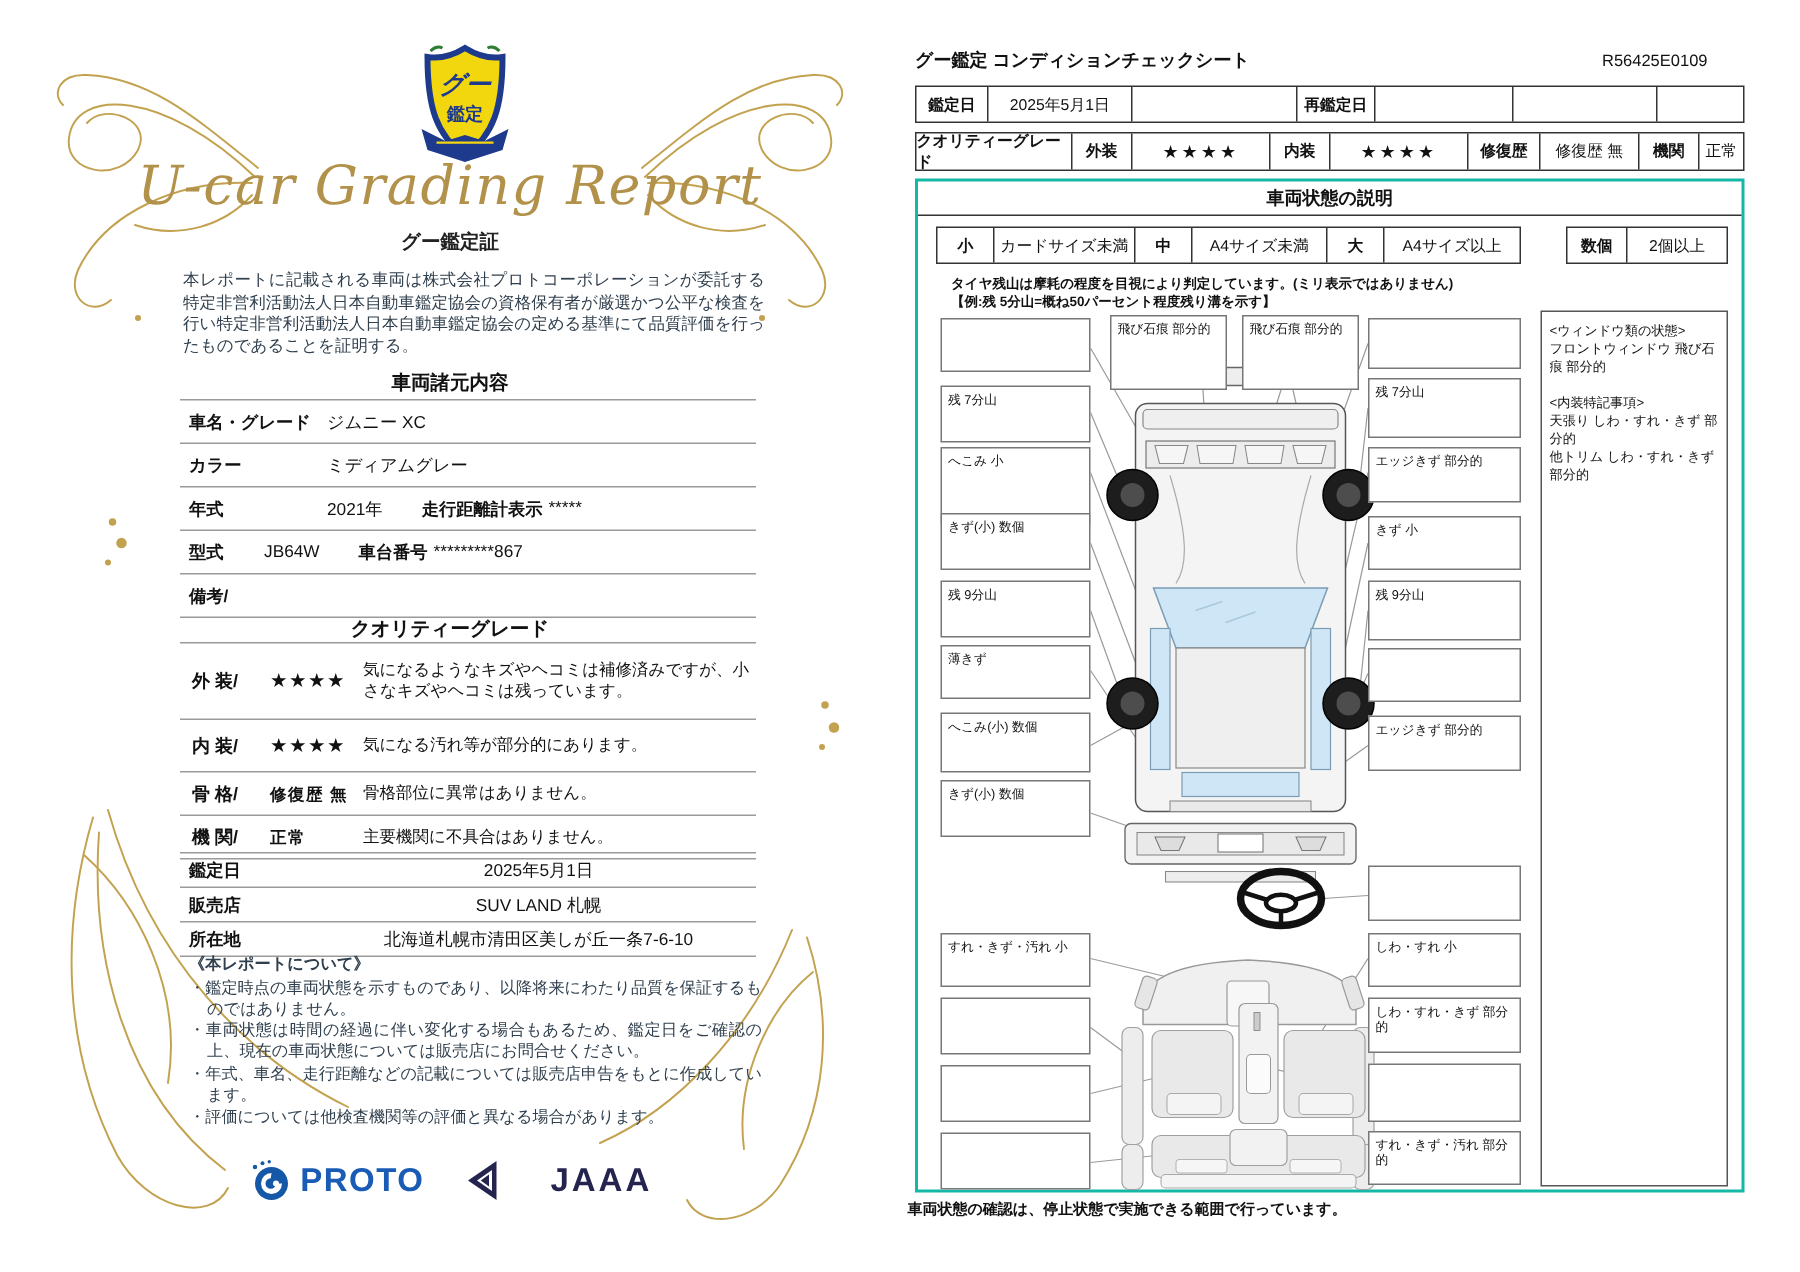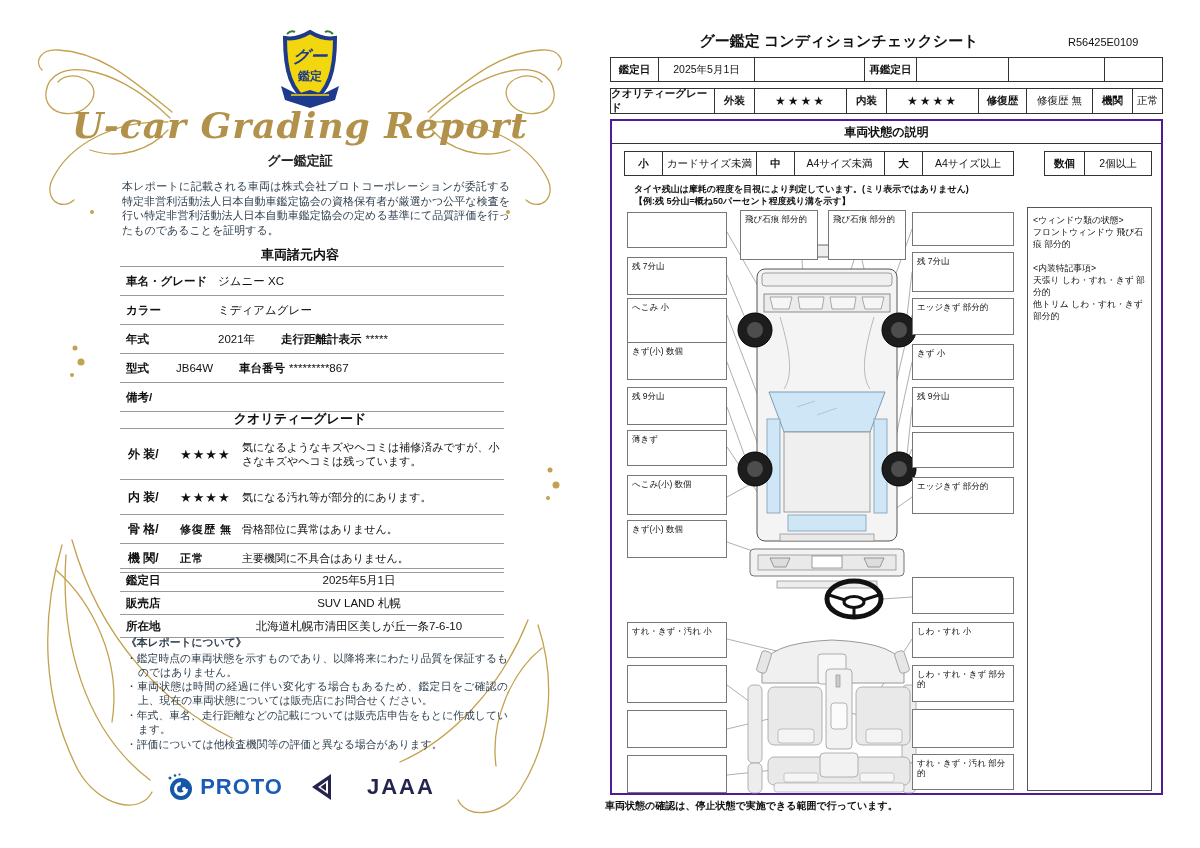--- a/index.html
+++ b/index.html
@@ -3,21 +3,21 @@
 <meta charset="utf-8">
 <style>
   html,body{margin:0;padding:0;background:#ffffff;}
   #sheet{position:relative;width:1200px;height:848px;background:#fff;overflow:hidden;
          font-family:"Liberation Sans","DejaVu Sans",sans-serif;color:#111;}
   
   #page-left{position:absolute;left:0;top:0;width:600px;height:848px;}
   .flourish{position:absolute;left:0;top:0;pointer-events:none;}
   #badge{position:absolute;left:277px;top:28px;width:66px;height:92px;}
   .lp-title{position:absolute;left:0;top:104px;width:600px;text-align:center;
-            font-family:"DejaVu Serif","Liberation Serif",serif;font-style:italic;font-weight:bold;
+            font-family:"DejaVu Serif","Liberation Serif",serif;font-style:italic;font-weight:normal;
             font-size:36px;color:#b2914a;letter-spacing:1px;}
   .lp-subtitle{position:absolute;left:0;top:152px;width:600px;text-align:center;font-weight:bold;font-size:13px;color:#222;}
   .lp-intro{position:absolute;left:122px;top:180px;width:388px;font-family:"DejaVu Serif","Liberation Serif",serif;
             font-size:11px;line-height:14.6px;color:#31404e;text-align:justify;}
   .lp-sec{position:absolute;width:600px;text-align:center;font-weight:bold;font-size:13px;color:#111;}
   .spec{position:absolute;left:120px;top:266px;width:384px;font-size:11.5px;}
   .srow{border-top:1px solid #9a9a9a;height:28px;display:flex;align-items:center;}
   .srow:last-child{border-bottom:1px solid #9a9a9a;}
   .sl{font-weight:bold;width:88px;padding-left:6px;}
   .sv{padding-left:4px;}
@@ -37,28 +37,28 @@
          font-size:10.8px;line-height:13.8px;color:#31404e;}
   .about .ttl{font-weight:bold;margin-bottom:2px;}
   .about .itm{padding-left:12px;text-indent:-12px;margin-bottom:1px;text-align:justify;}
   .logos{position:absolute;left:0;top:772px;width:600px;display:flex;justify-content:center;gap:26px;align-items:center;}
   .logo{display:flex;align-items:center;gap:5px;}
   .proto-txt{font-size:22px;font-weight:800;color:#1a5cb5;letter-spacing:1px;}
   .jaaa-txt{font-size:22px;font-weight:800;color:#24244e;letter-spacing:2px;margin-left:27px;}
   
   #page-right{position:absolute;left:600px;top:0;width:570px;height:848px;font-size:10.5px;}
   .rp-head{position:absolute;left:10px;top:32px;width:553px;display:flex;align-items:center;}
-  .rp-title{flex:1;text-align:center;font-weight:bold;font-size:15px;}
+  .rp-title{flex:1;text-align:left;font-weight:bold;font-size:12px;}
   .rp-no{width:95px;font-size:11px;}
   .tbl{position:absolute;left:10px;display:flex;border:1px solid #333;box-sizing:border-box;background:#fff;}
   .cell{border-right:1px solid #333;display:flex;align-items:center;justify-content:center;box-sizing:border-box;height:100%;}
   .cell:last-child{border-right:none;}
   .b{font-weight:bold;}
   .star{letter-spacing:2px;font-size:12px;}
-  .condbox{position:absolute;left:10px;top:119px;width:553px;height:676px;border:2px solid #4c1d95;box-sizing:border-box;}
+  .condbox{position:absolute;left:10px;top:119px;width:553px;height:676px;border:2px solid #14b8a6;box-sizing:border-box;}
   .condhead{height:22px;border-bottom:1px solid #333;display:flex;align-items:center;justify-content:center;font-weight:bold;font-size:12px;}
   .legend{position:absolute;display:flex;border:1px solid #333;box-sizing:border-box;height:25px;}
   .tire{position:absolute;left:22px;top:62px;font-size:9px;font-weight:bold;line-height:12px;}
   .diagram{position:absolute;left:0px;top:86px;width:553px;height:588px;}
   .dlabel{position:absolute;width:100px;border:1px solid #777;background:#fff;font-size:8.5px;
           padding:3px 4px;box-sizing:border-box;line-height:10px;overflow:hidden;}
   .dlabel.right{left:300px;width:102px;}
   .dlabel.top{width:78px;}
   .notesbox{position:absolute;left:415px;top:0;width:125px;height:584px;border:1px solid #555;box-sizing:border-box;
             padding:6px 5px;font-size:8.8px;line-height:12px;}

